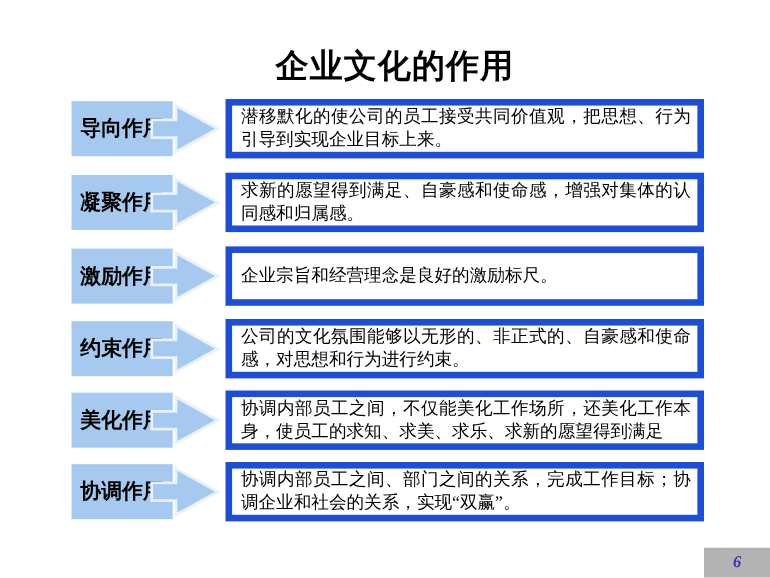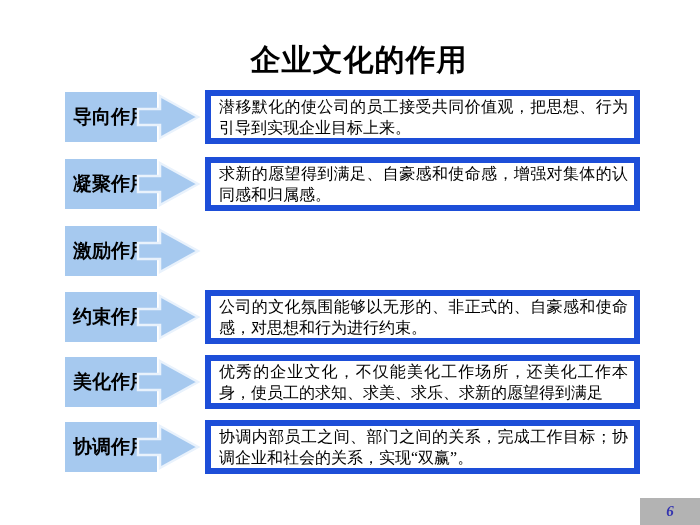--- a/index.html
+++ b/index.html
@@ -105,20 +105,23 @@
     </div>
   </div>
 
   <div class="row" style="top:224px">
     <div class="pill">
       <span class="pill-text">激励作用</span>
     </div>
     <svg class="arrow" viewBox="0 0 68 50">
       <polygon points="2,17 24,17 24,4 62,25 24,46 24,33 2,33" fill="#a6c9ef" stroke="#e9f2fc" stroke-width="2.5"></polygon>
     </svg>
+    <div class="textbox">
+      <p>企业宗旨和经营理念是良好的激励标尺。</p>
+    </div>
   </div>
 
   <div class="row" style="top:290px">
     <div class="pill">
       <span class="pill-text">约束作用</span>
     </div>
     <svg class="arrow" viewBox="0 0 68 50">
       <polygon points="2,17 24,17 24,4 62,25 24,46 24,33 2,33" fill="#a6c9ef" stroke="#e9f2fc" stroke-width="2.5"></polygon>
     </svg>
     <div class="textbox">
@@ -127,21 +130,21 @@
   </div>
 
   <div class="row" style="top:355px">
     <div class="pill">
       <span class="pill-text">美化作用</span>
     </div>
     <svg class="arrow" viewBox="0 0 68 50">
       <polygon points="2,17 24,17 24,4 62,25 24,46 24,33 2,33" fill="#a6c9ef" stroke="#e9f2fc" stroke-width="2.5"></polygon>
     </svg>
     <div class="textbox">
-      <p>优秀的企业文化，不仅能美化工作场所，还美化工作本身，使员工的求知、求美、求乐、求新的愿望得到满足</p>
+      <p>协调内部员工之间，不仅能美化工作场所，还美化工作本身，使员工的求知、求美、求乐、求新的愿望得到满足</p>
     </div>
   </div>
 
   <div class="row" style="top:420px">
     <div class="pill">
       <span class="pill-text">协调作用</span>
     </div>
     <svg class="arrow" viewBox="0 0 68 50">
       <polygon points="2,17 24,17 24,4 62,25 24,46 24,33 2,33" fill="#a6c9ef" stroke="#e9f2fc" stroke-width="2.5"></polygon>
     </svg>

